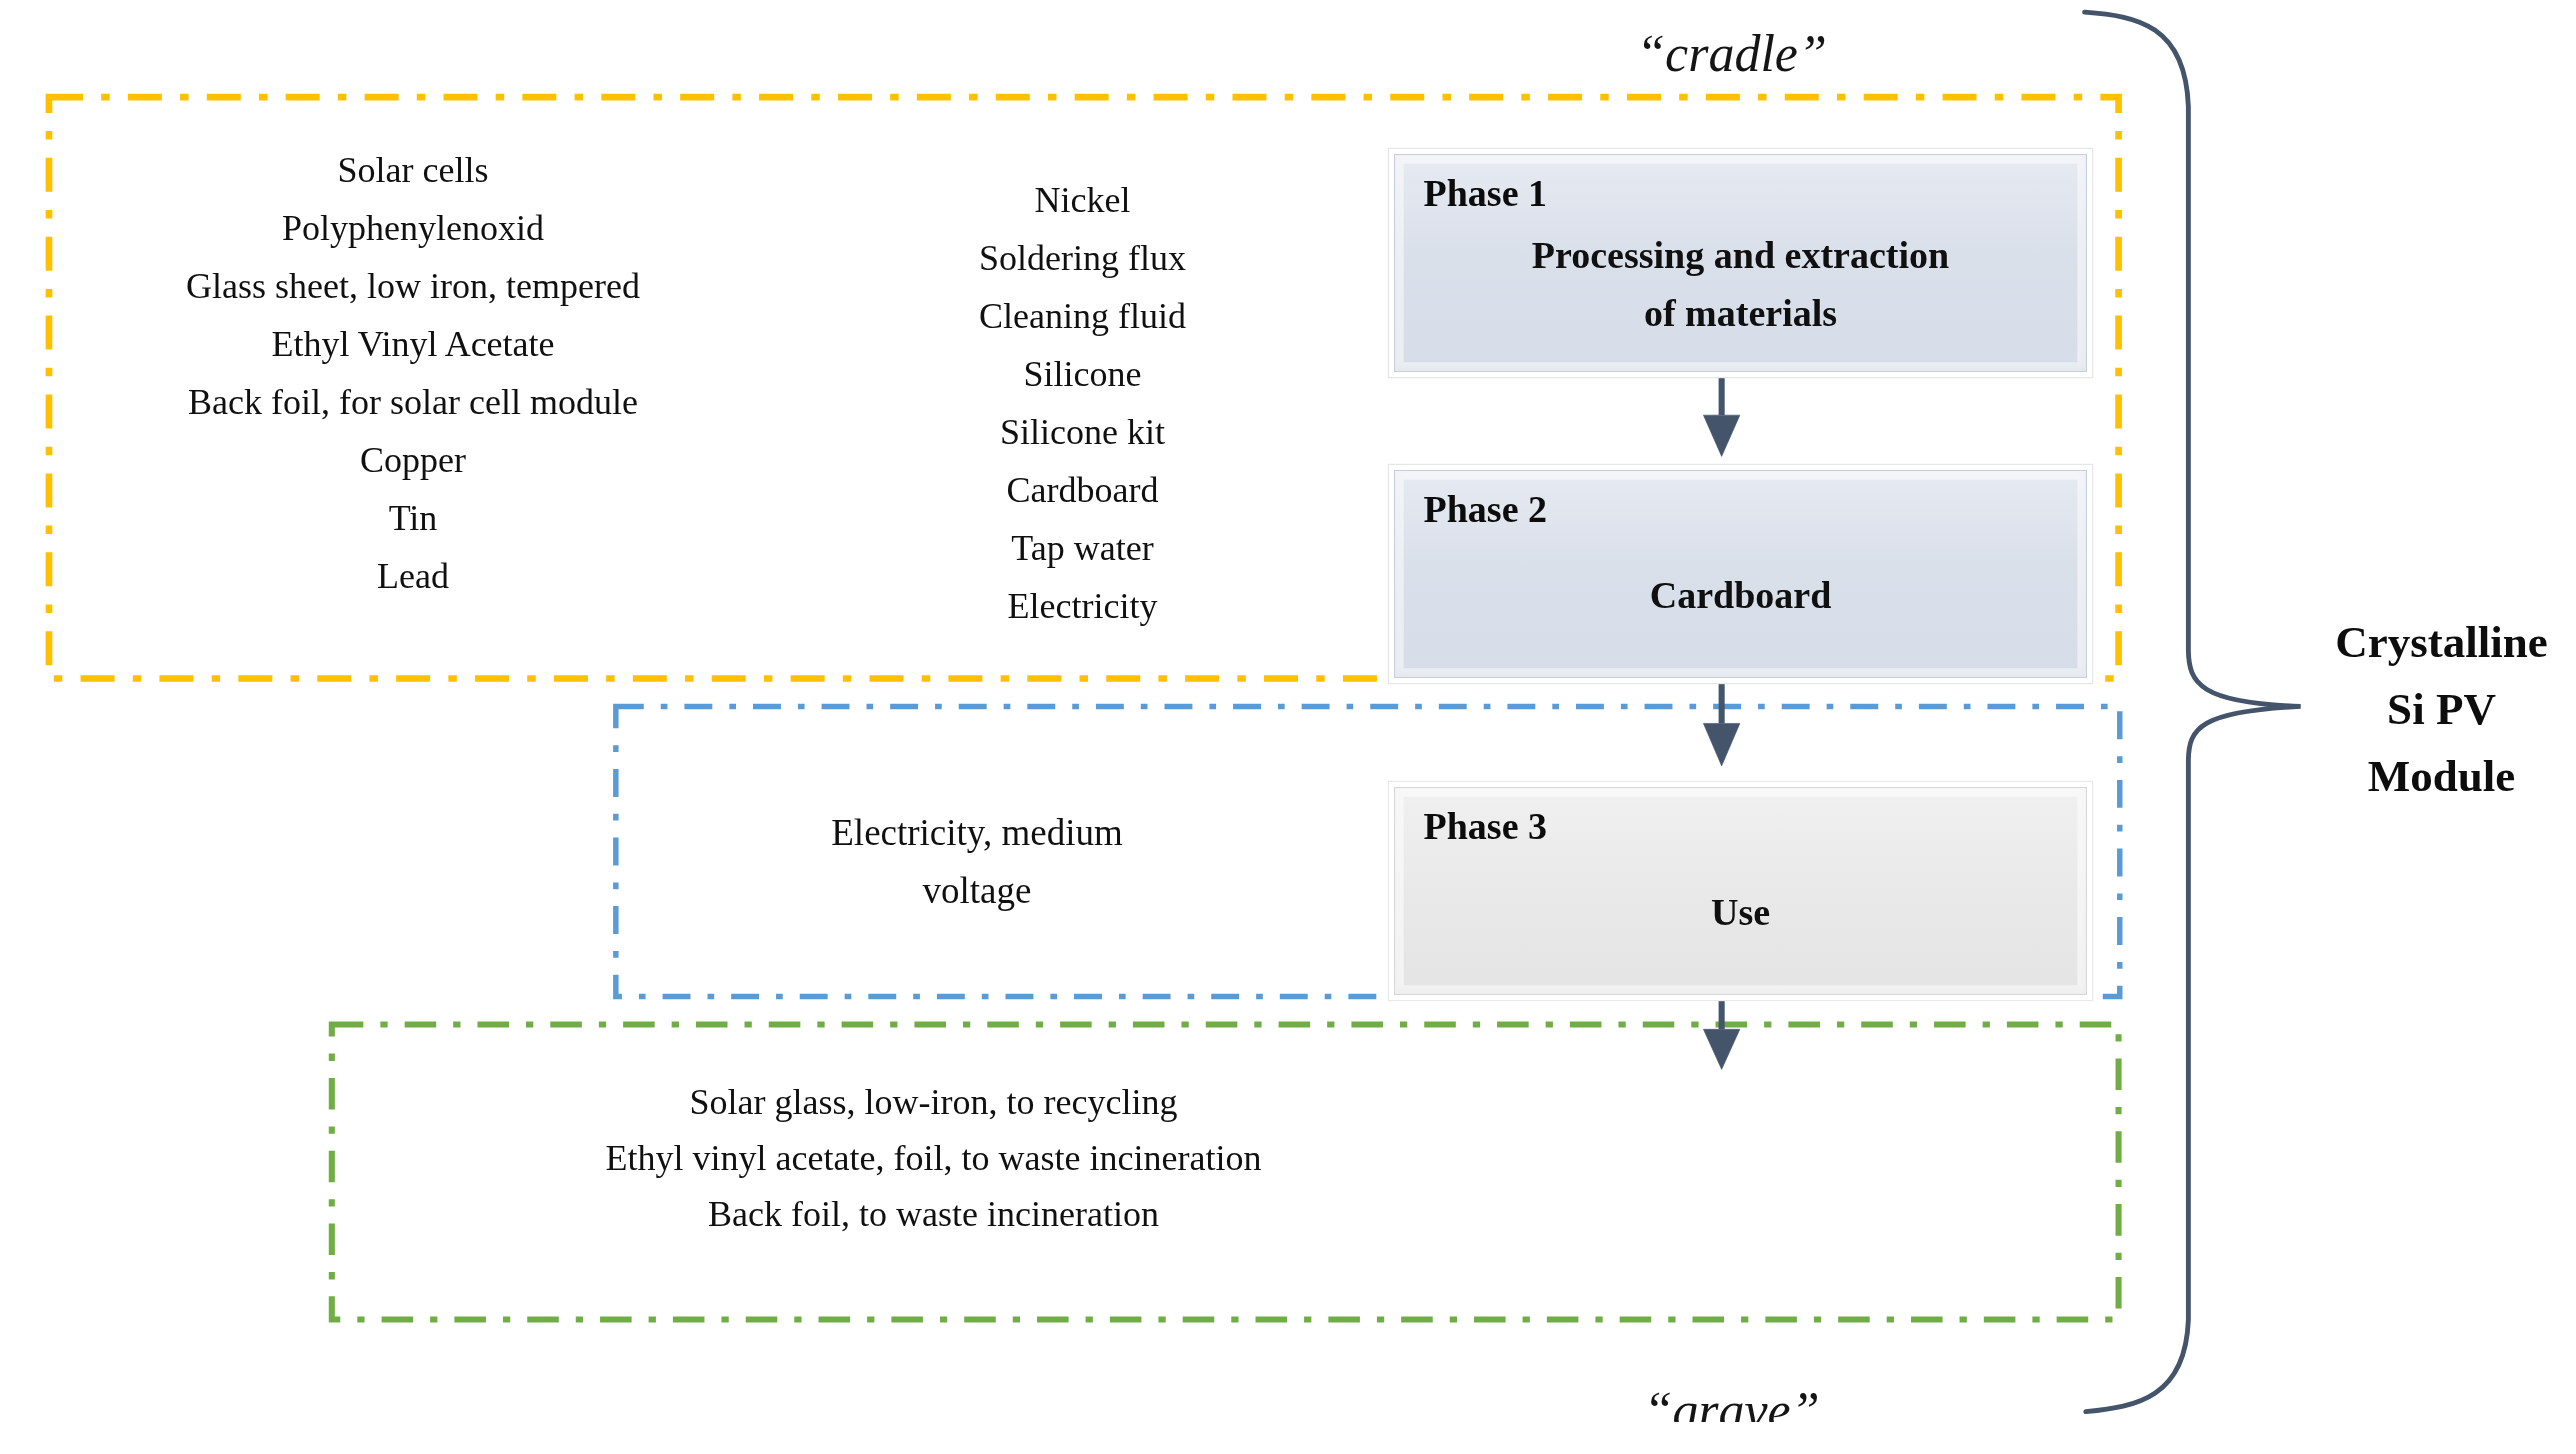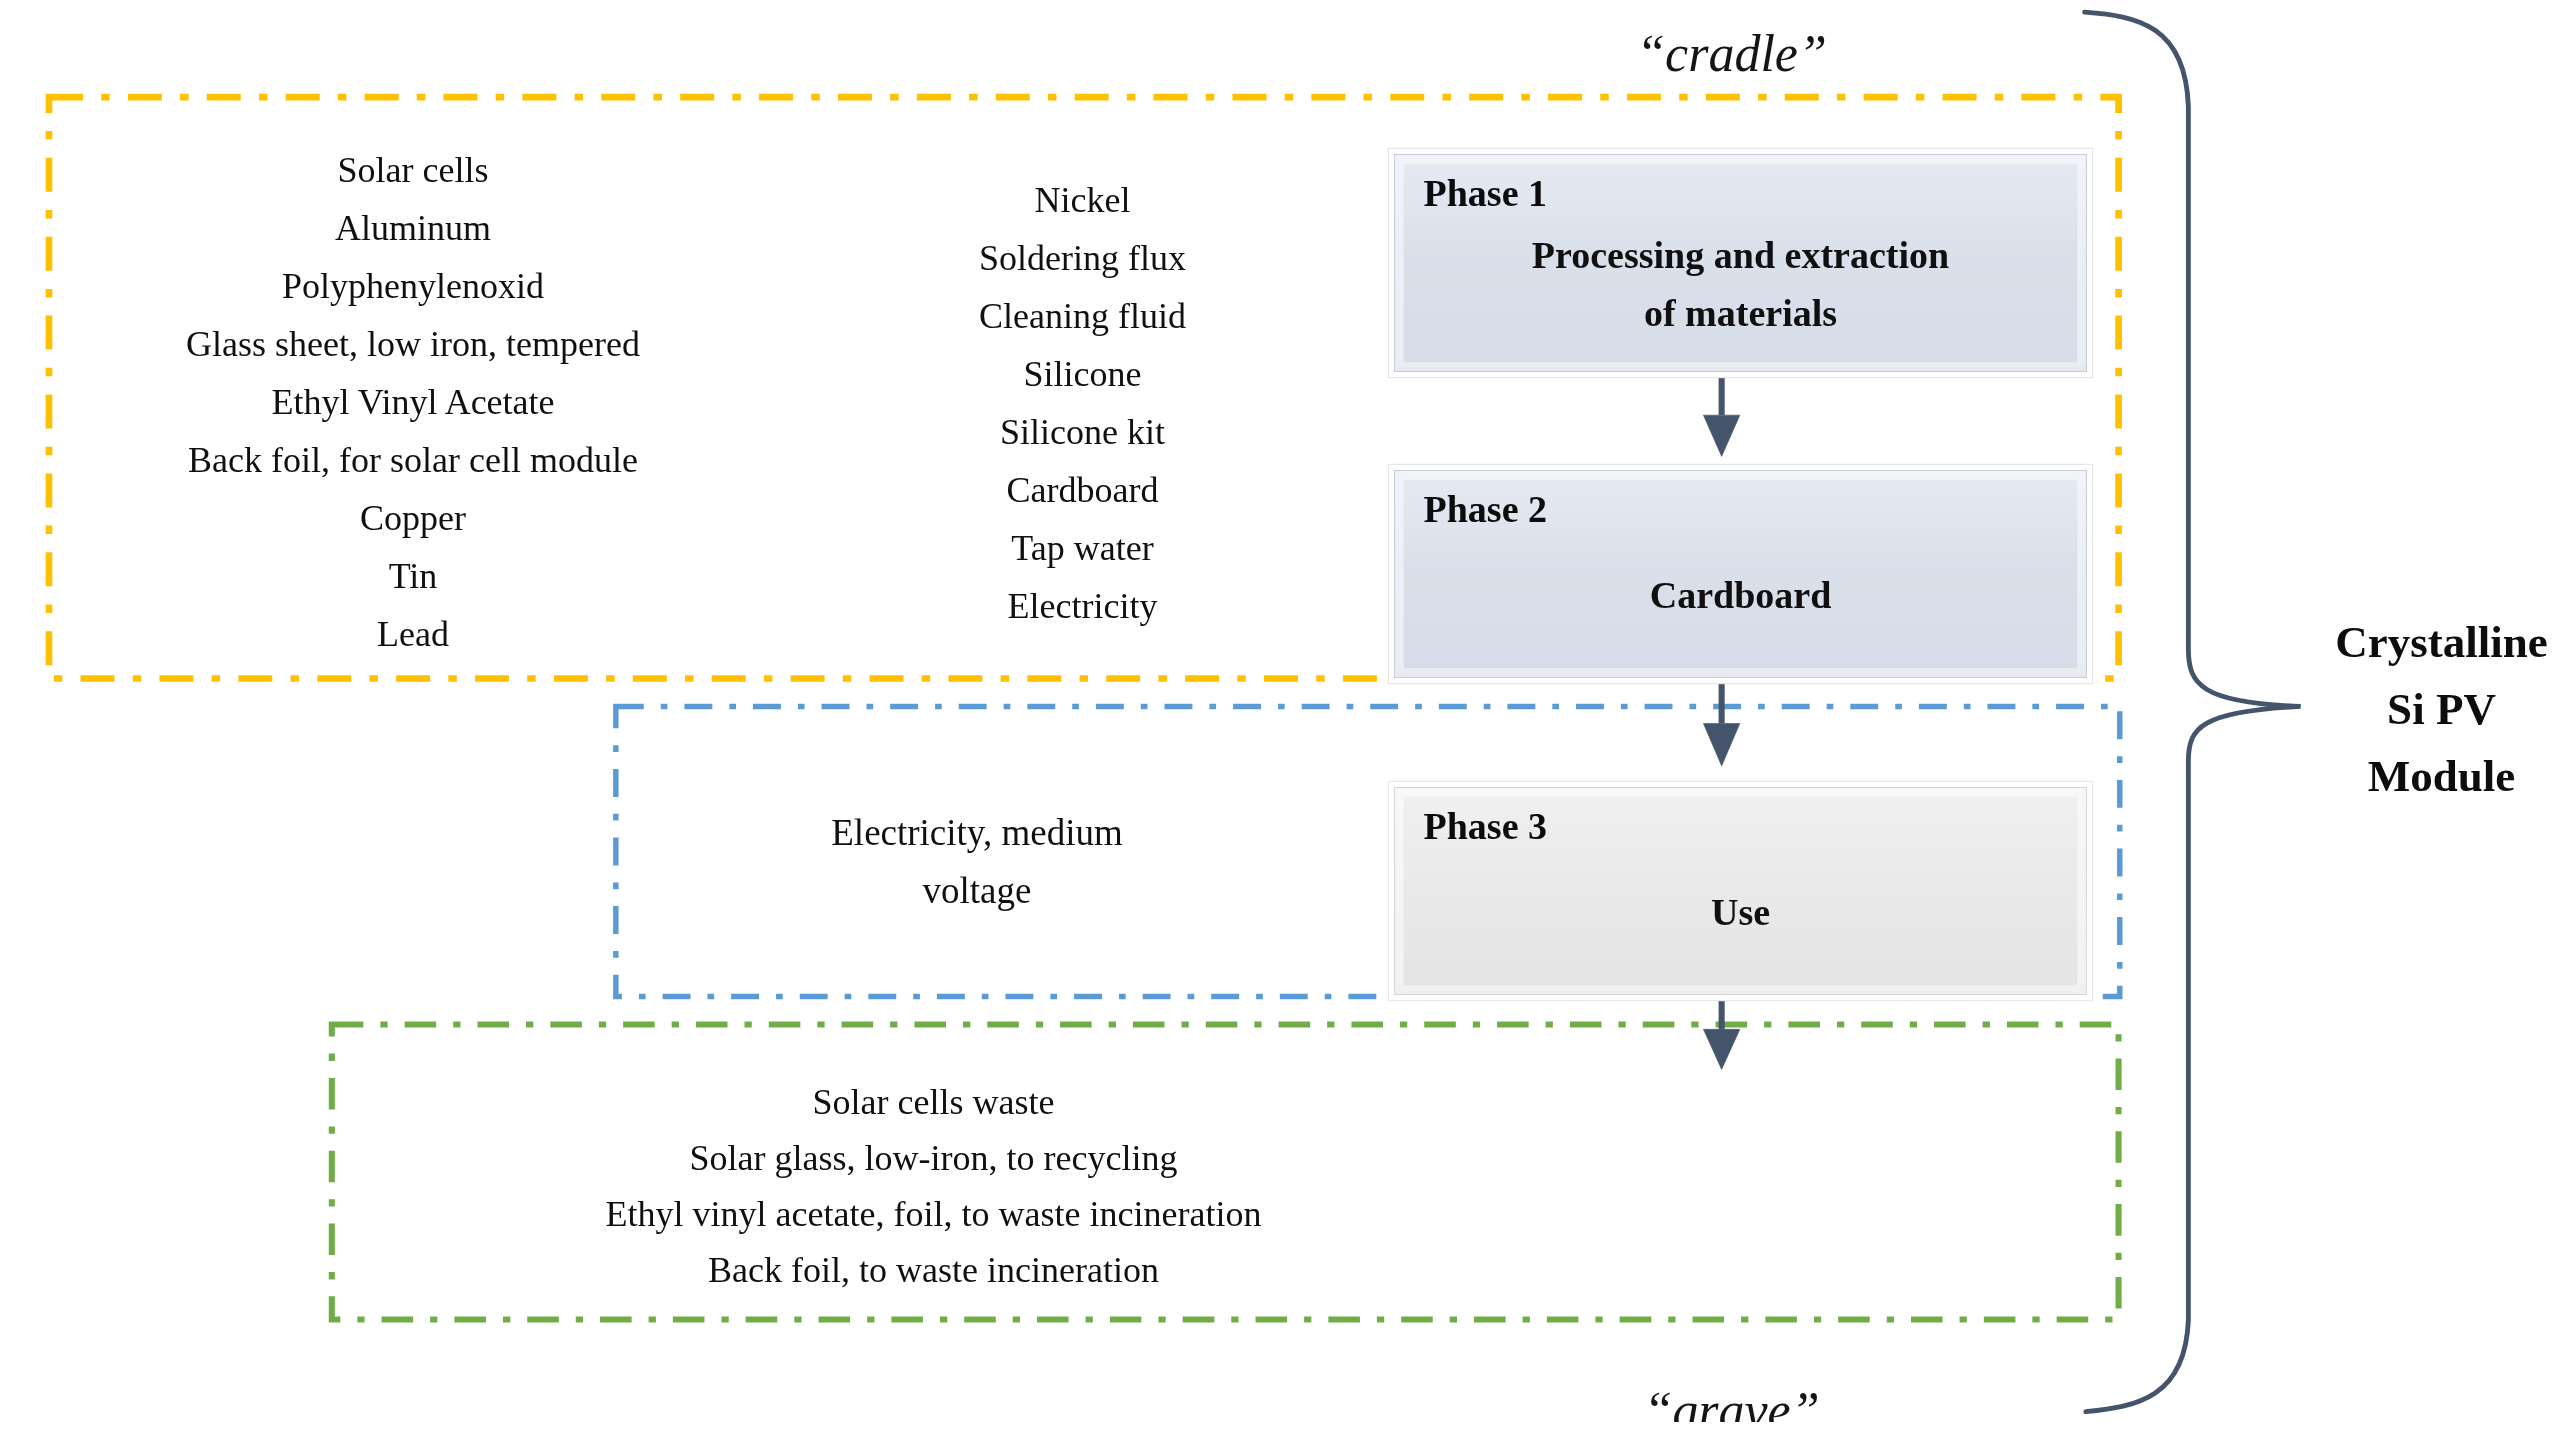--- a/index.html
+++ b/index.html
@@ -104,21 +104,20 @@
              C 3578 1172, 3560 1200, 3559 1252
              L 3559 2175
              C 3554 2302, 3475 2318, 3390 2326" fill="none" stroke="#44546A" stroke-width="8" stroke-linecap="round"></path>
   </svg>
 
   <div class="quote-label" id="cradle-label">“cradle”</div>
   <div class="quote-label" id="grave-label">“grave”</div>
 
   <div class="mat-list" id="mat-left">
       <div class="mat-line">Solar cells</div>
-      <div class="mat-line">Aluminum</div>
       <div class="mat-line">Polyphenylenoxid</div>
       <div class="mat-line">Glass sheet, low iron, tempered</div>
       <div class="mat-line">Ethyl Vinyl Acetate</div>
       <div class="mat-line">Back foil, for solar cell module</div>
       <div class="mat-line">Copper</div>
       <div class="mat-line">Tin</div>
       <div class="mat-line">Lead</div>
     </div>
 
   <div class="mat-list" id="mat-mid">
@@ -131,21 +130,20 @@
       <div class="mat-line">Tap water</div>
       <div class="mat-line">Electricity</div>
     </div>
 
   <div class="mat-list" id="use-input">
       <div class="mat-line">Electricity, medium</div>
       <div class="mat-line">voltage</div>
     </div>
 
   <div class="mat-list" id="eol-list">
-      <div class="mat-line">Solar cells waste</div>
       <div class="mat-line">Solar glass, low-iron, to recycling</div>
       <div class="mat-line">Ethyl vinyl acetate, foil, to waste incineration</div>
       <div class="mat-line">Back foil, to waste incineration</div>
     </div>
 
   <div class="phase-box" id="phase-1">
     <div class="phase-label">Phase 1</div>
     <div class="phase-body">
         <div class="body-line">Processing and extraction</div>
         <div class="body-line">of materials</div>

